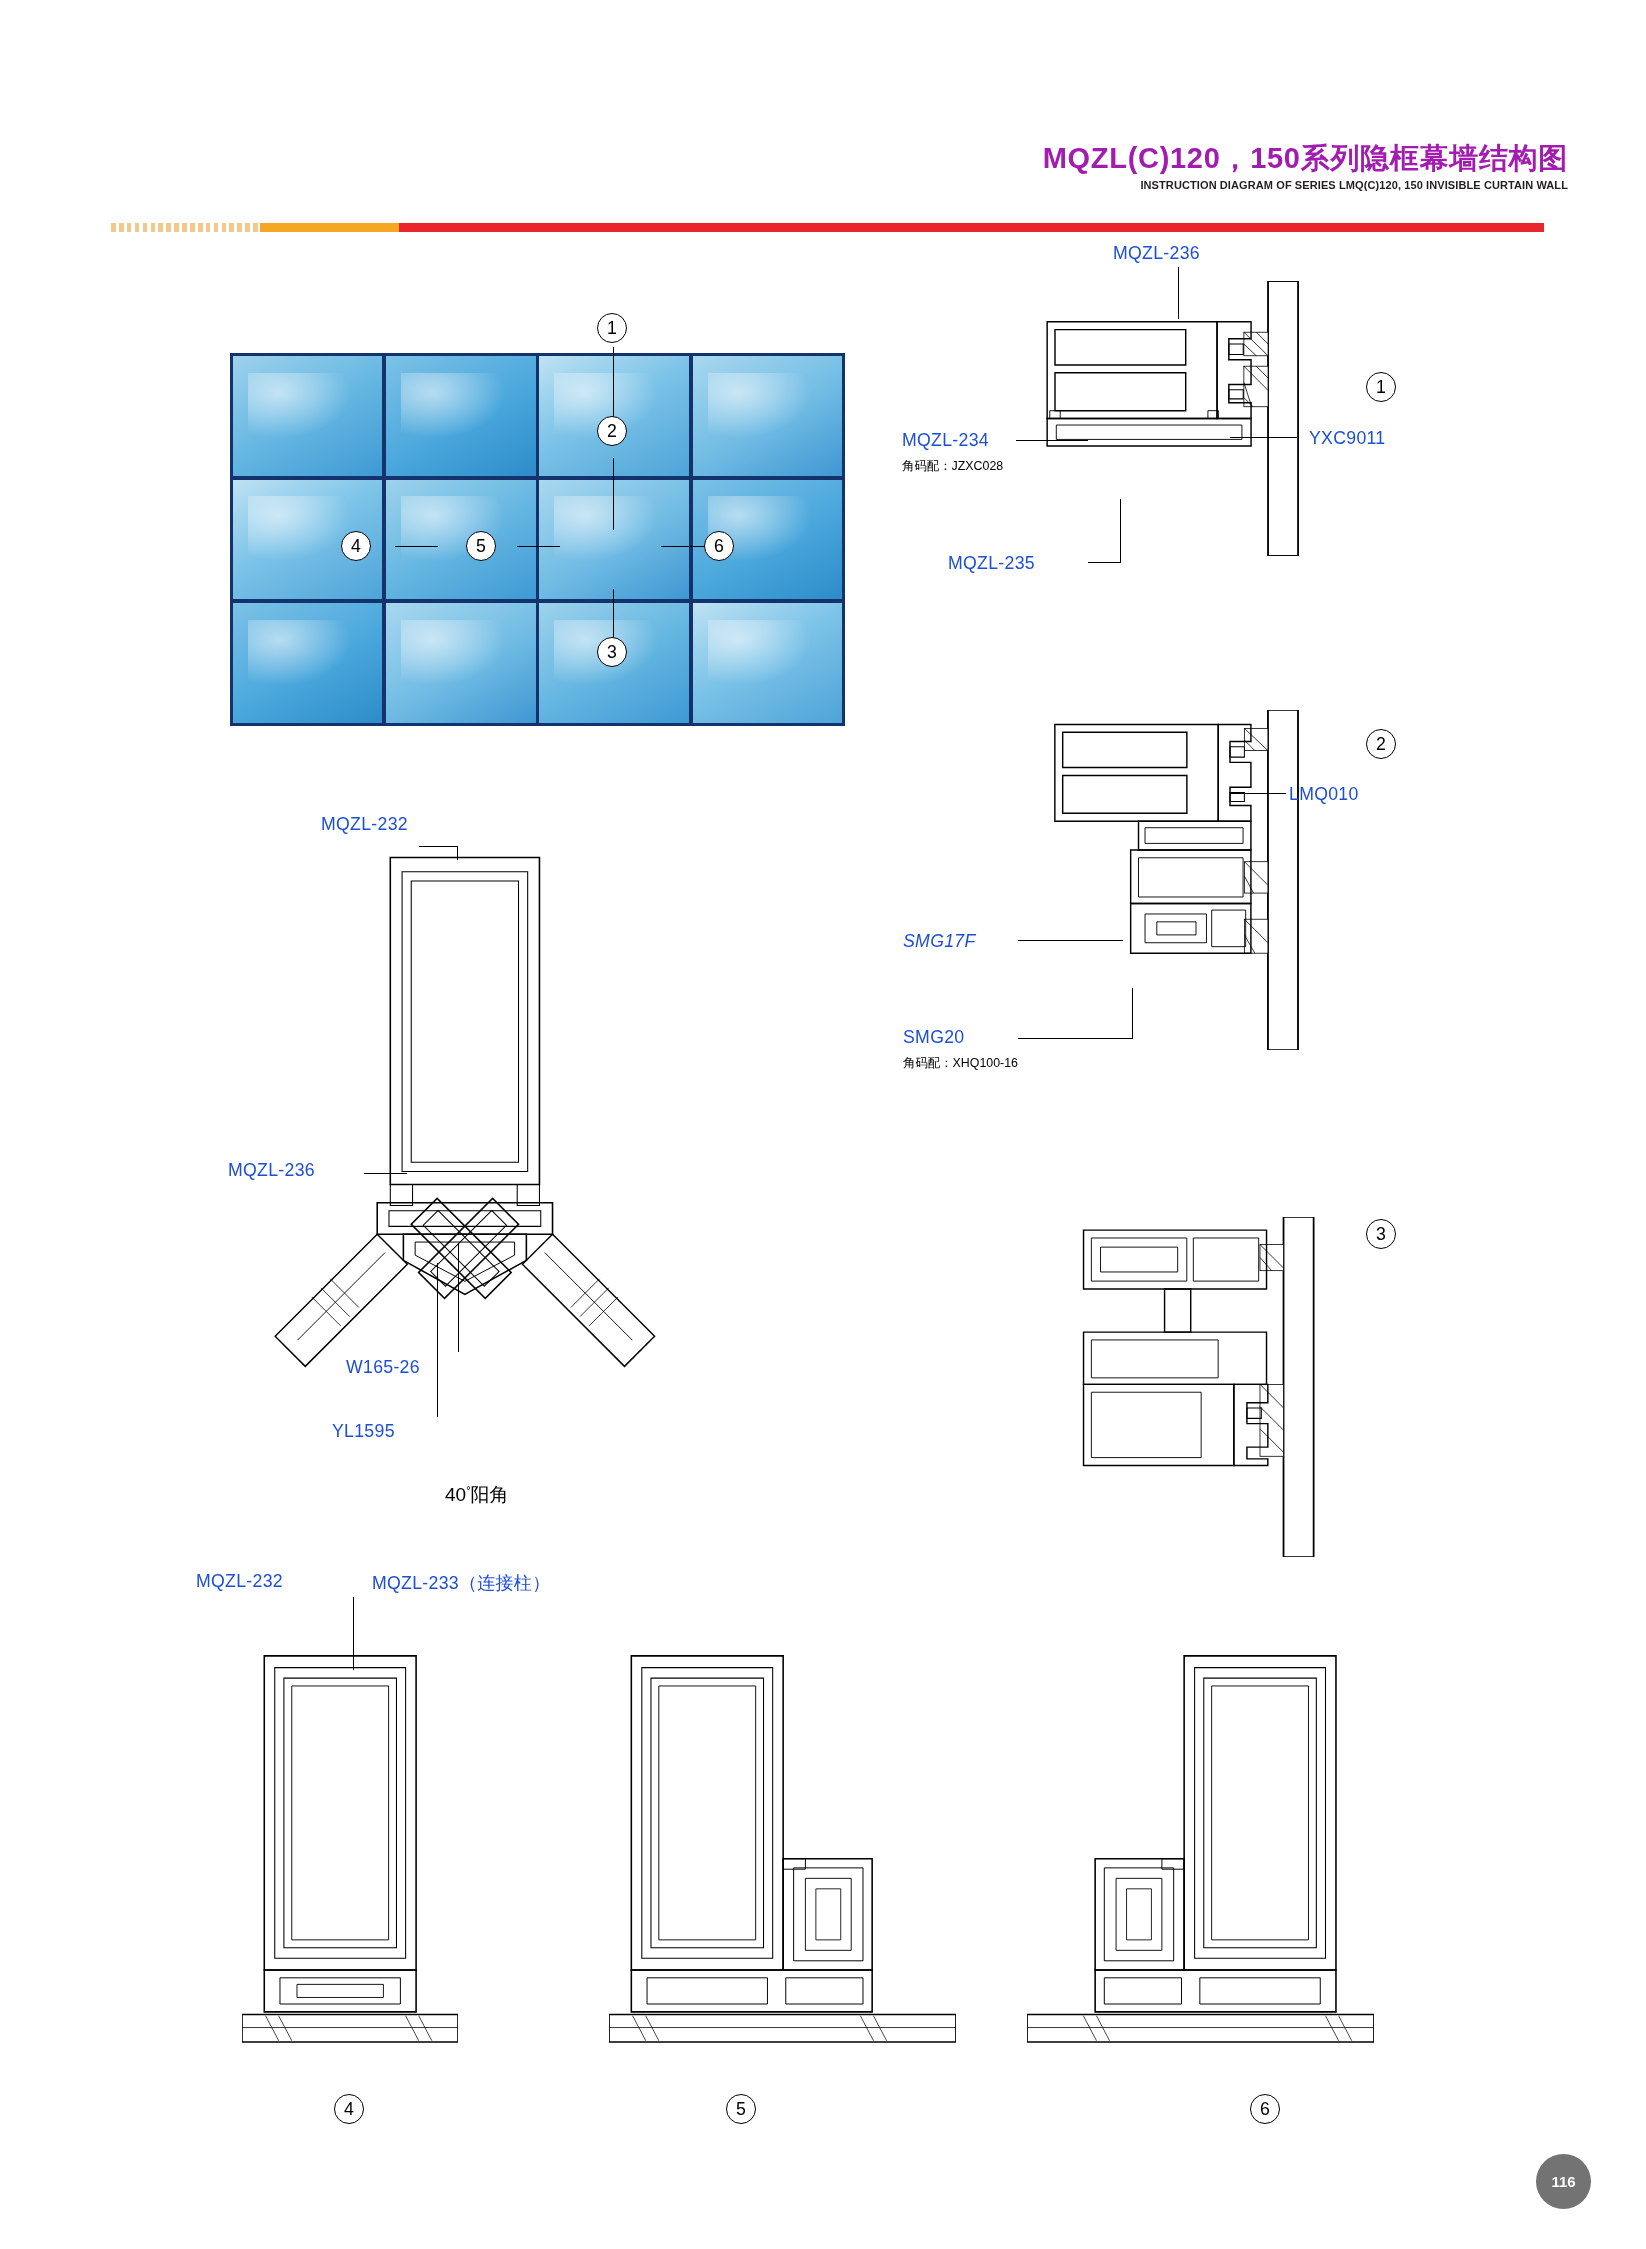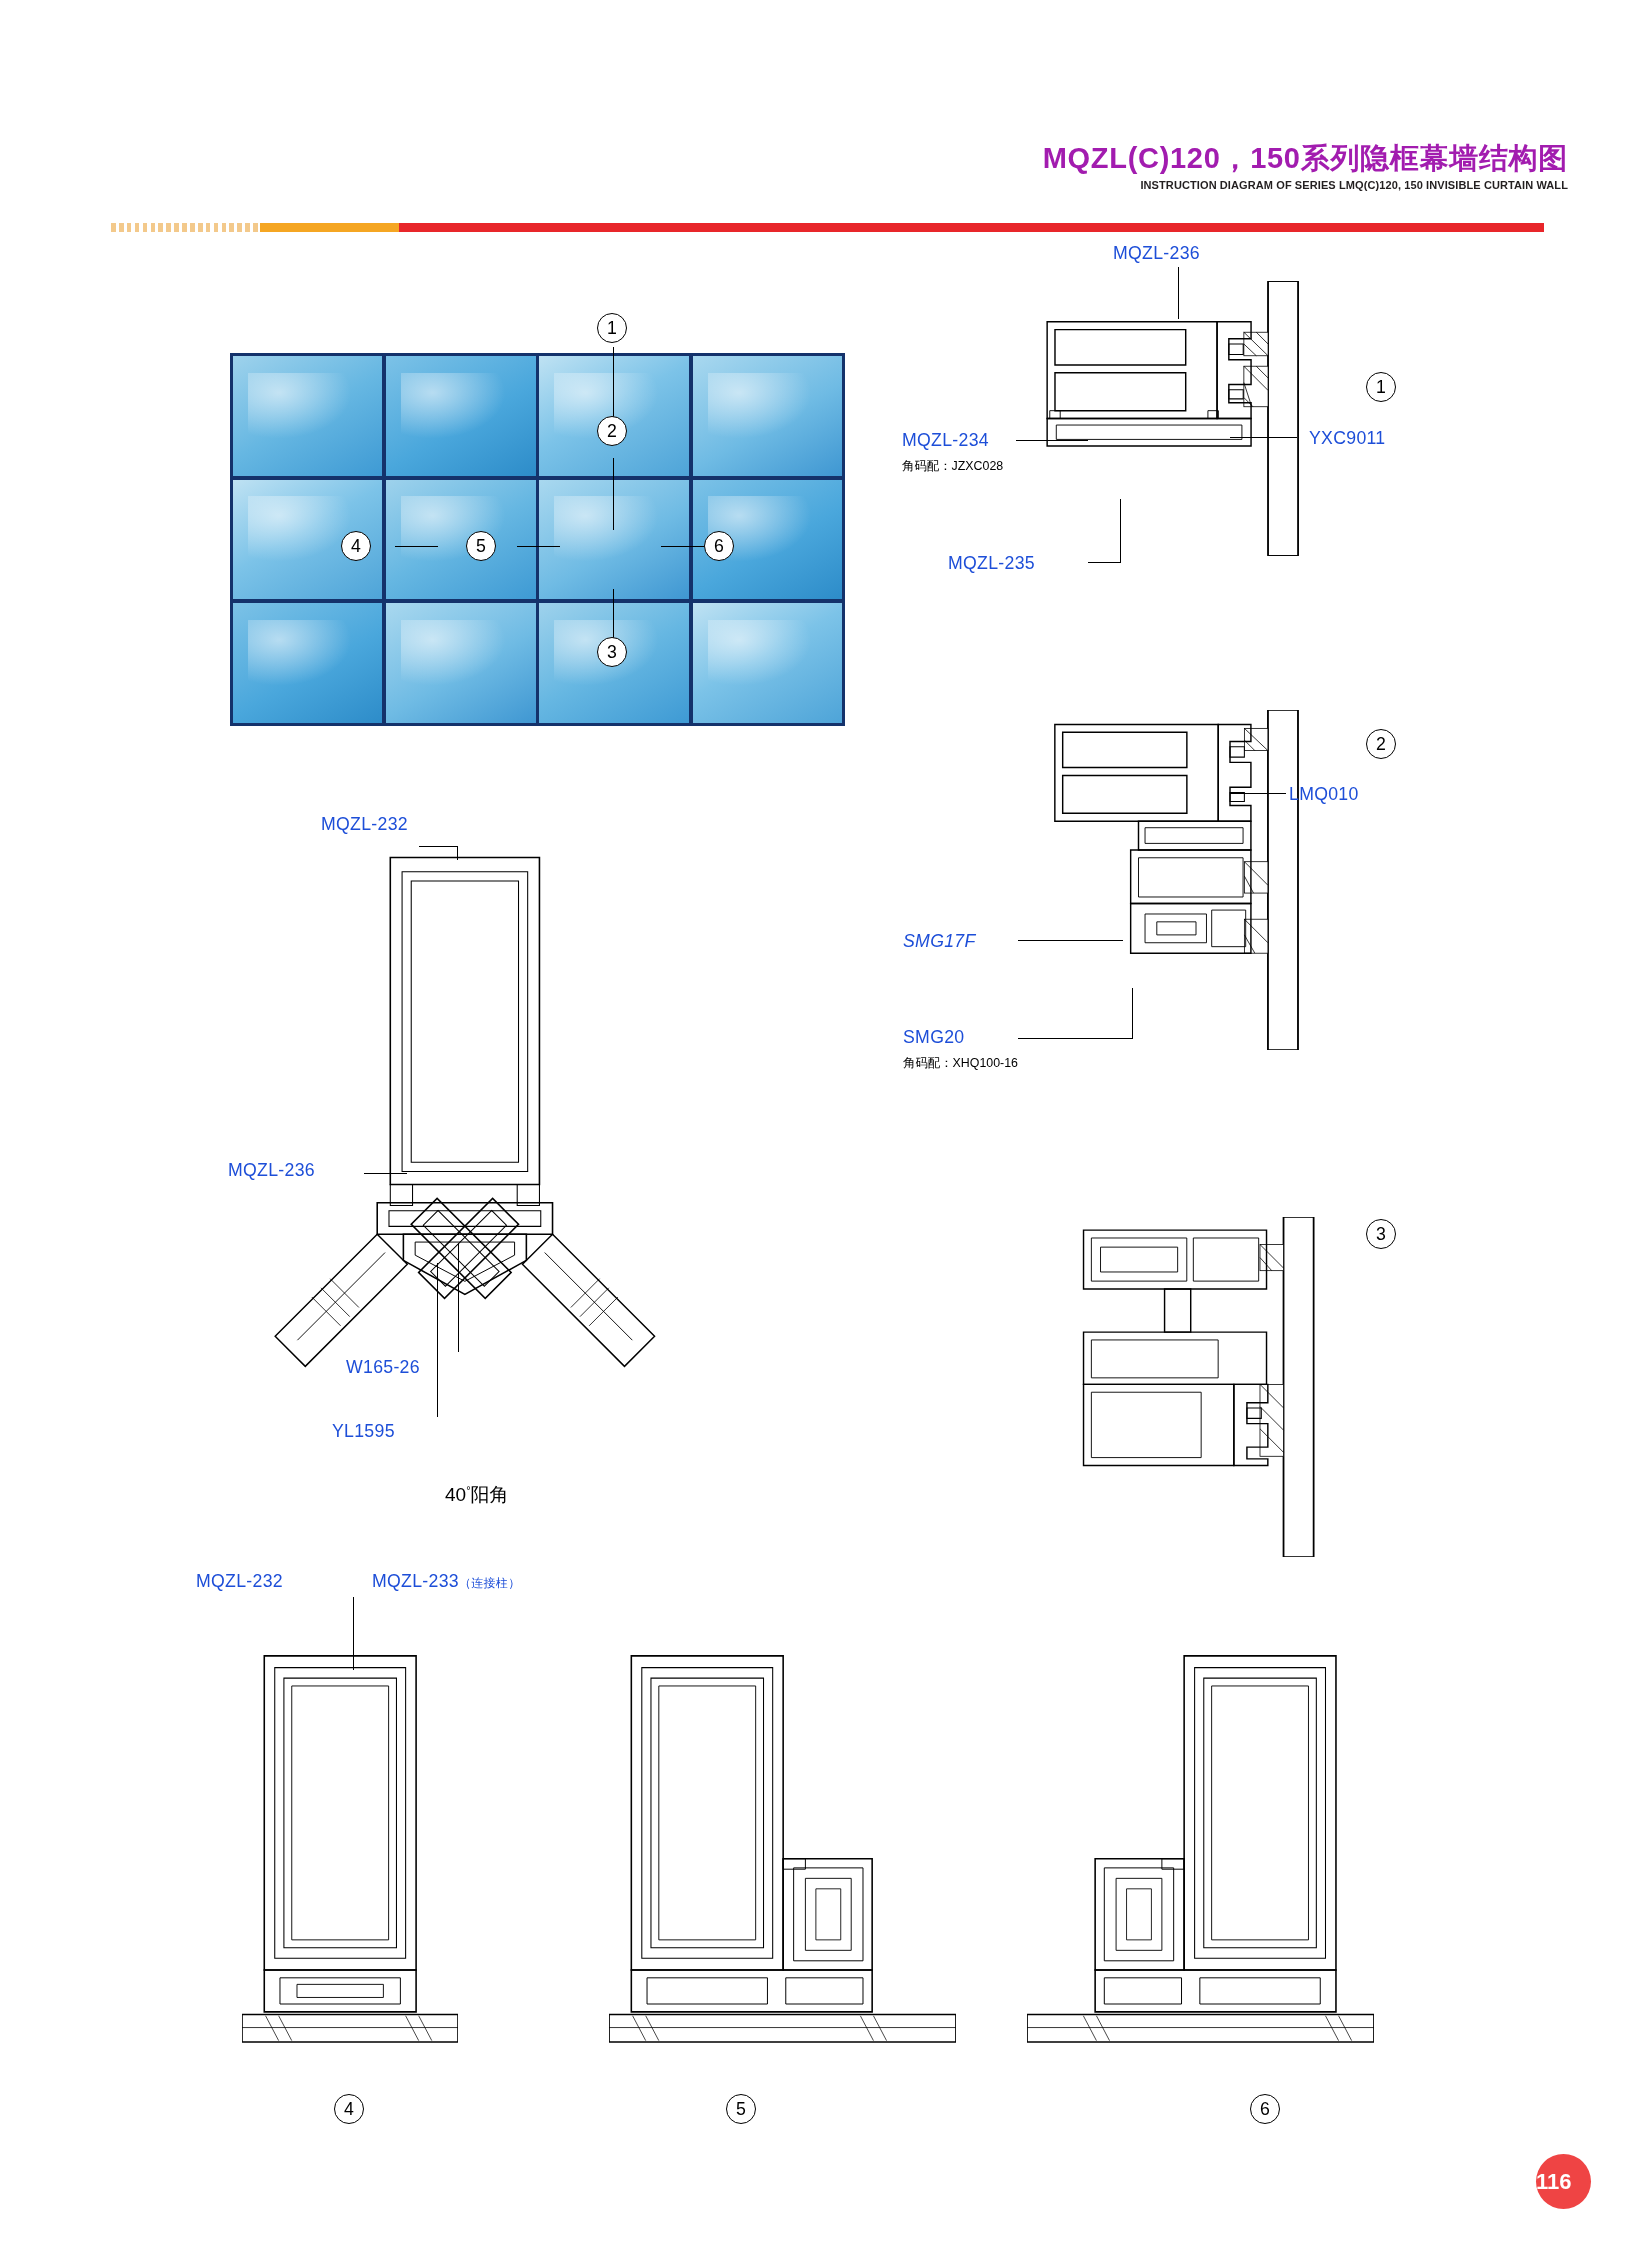--- a/index.html
+++ b/index.html
@@ -154,24 +154,25 @@
   .dwg { position: absolute; }
 
   
   #pagenum {
     position: absolute;
     right: 56px;
     bottom: 41px;
     width: 55px;
     height: 55px;
     border-radius: 50%;
-    background: #ef4444;
+    background: #737373;
     color: #fff;
-    font-size: 22px;
+    font-size: 15px;
     font-weight: bold;
+    text-align: center;
     line-height: 55px;
   }
 </style>
 </head>
 <body>
 
 <div id="page">
 
   <div class="title-zh">MQZL(C)120，150系列隐框幕墙结构图</div>
   <div class="title-en">INSTRUCTION DIAGRAM OF SERIES LMQ(C)120, 150 INVISIBLE CURTAIN WALL</div>
@@ -380,21 +381,21 @@
   <div class="lbl" style="left:346px; top:1357px;">W165-26</div>
   <div class="leader vline" style="left:458px; top:1243px; height:109px;"></div>
   <div class="lbl" style="left:332px; top:1421px;">YL1595</div>
   <div class="leader vline" style="left:437px; top:1263px; height:154px;"></div>
   <div class="lbl-big" style="left:445px; top:1482px;">
     <span>40</span><sup style="font-size:11px;">°</sup><span>阳角</span>
   </div>
 
   <div class="lbl" style="left:196px; top:1571px;">MQZL-232</div>
   <div class="lbl" style="left:372px; top:1571px;">
-    <span>MQZL-233</span><span style="font-size:12px;">（连接柱）</span>
+    <span>MQZL-233</span><span style="font-size:18px;">（连接柱）</span>
   </div>
   <div class="leader vline" style="left:353px; top:1597px; height:73px;"></div>
 
   <div class="dwg" style="left:242px; top:1648px;">
     <svg width="216" height="445" viewBox="0 0 330 680" fill="none" stroke="#000" stroke-width="2.4">
       <path d="M34 12 L266 12 L266 492 L34 492 Z"></path>
       <path d="M50 30 L250 30 L250 474 L50 474 Z" stroke-width="1.6"></path>
       <path d="M64 46 L236 46 L236 458 L64 458 Z" stroke-width="1.6"></path>
       <path d="M76 58 L224 58 L224 446 L76 446 Z" stroke-width="1.4"></path>
 

